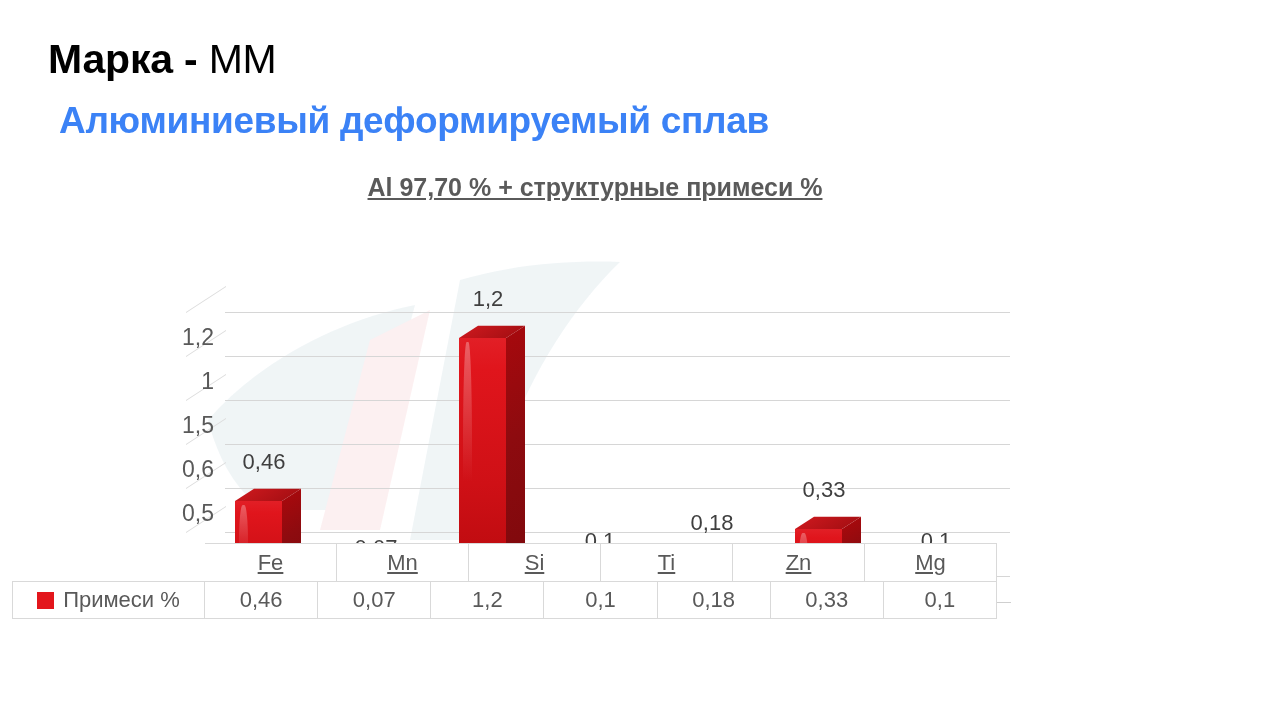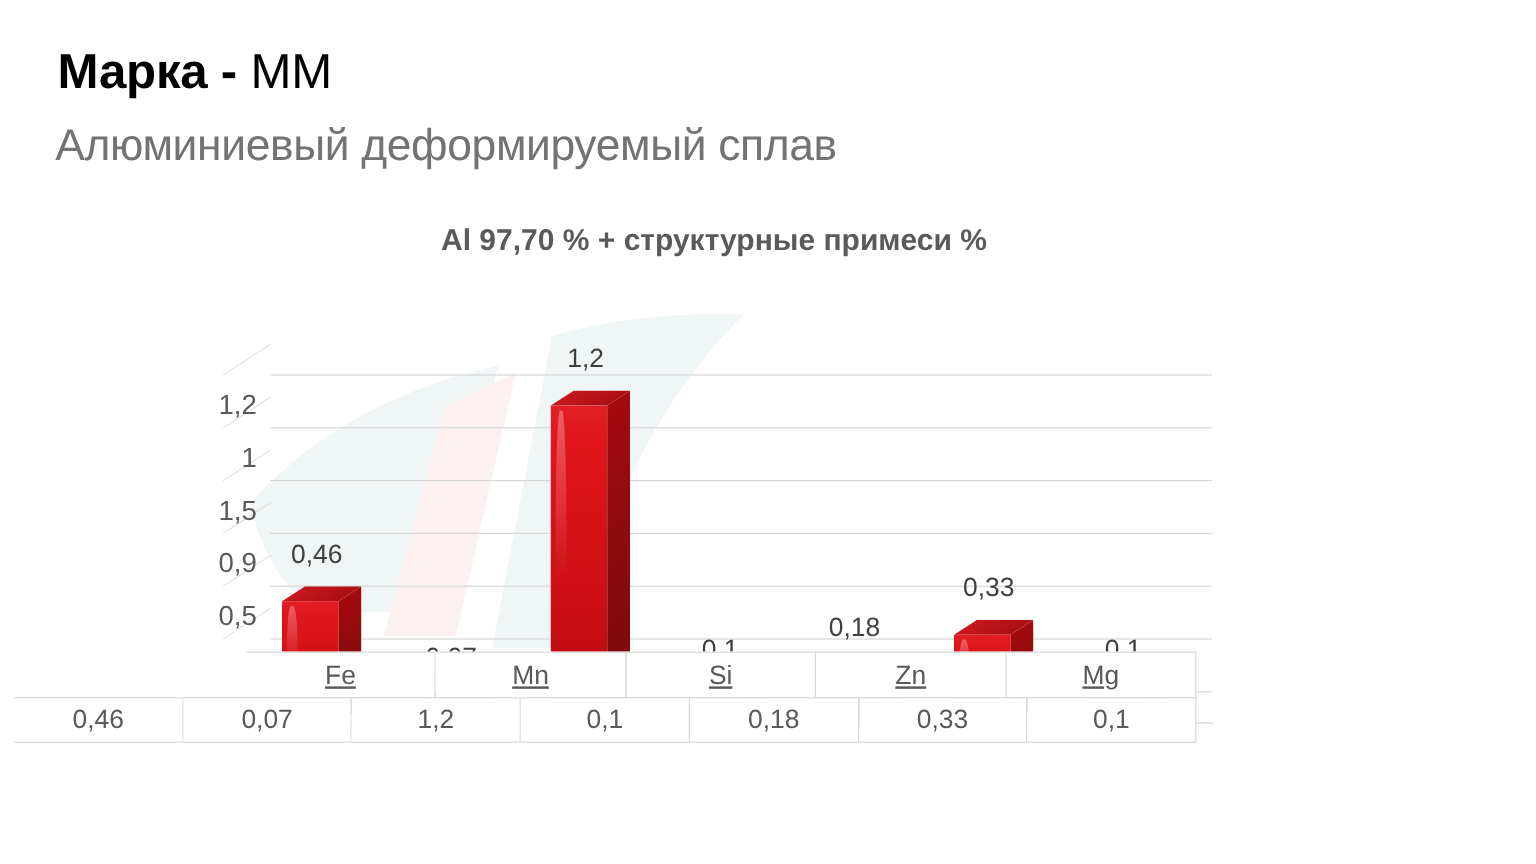--- a/index.html
+++ b/index.html
@@ -12,38 +12,38 @@
   #root { position: relative; width: 1280px; height: 720px; }
 
   
   .hdr-title {
     position: absolute; left: 48px; top: 36px;
     font-size: 41px; color: #000; white-space: nowrap; letter-spacing: -0.2px;
   }
   .hdr-title .b { font-weight: bold; }
   .hdr-title .n { font-weight: normal; }
   .hdr-sub {
-    position: absolute; left: 46px; top: 100px;
-    font-size: 37px; color: #737373; white-space: nowrap; letter-spacing: -0.3px;
+    position: absolute; left: 59px; top: 100px;
+    font-size: 37px; color: #3b82f6; white-space: nowrap; letter-spacing: -0.3px; font-weight: bold;
   }
 
   
   .logo { position: absolute; left: 918px; top: 70px; width: 330px; height: 58px; }
   .logo svg { display: block; }
   .logo-word {
     position: absolute; left: 104px; top: 14px;
     font-size: 28px; font-weight: bold; color: #1c5b82;
     letter-spacing: 0.2px; white-space: nowrap;
   }
 
   
   .chart { position: absolute; left: 0; top: 150px; width: 1280px; height: 500px; }
   .chart-title {
-    position: absolute; left: 0; top: 36px; width: 1190px;
-    text-align: center; font-size: 25px; font-weight: bold; color: #5a5a5a;
+    position: absolute; left: 0; top: 23px; width: 1190px;
+    text-align: center; font-size: 25px; font-weight: bold; color: #5a5a5a; text-decoration: underline;
   }
 
   
   .plot { position: absolute; left: 186px; top: 80px; width: 824px; height: 450px; }
 
   
   .gl {
     position: absolute; left: 39px; width: 785px; height: 1px;
     background: #d6d6d6;
   }
@@ -164,21 +164,21 @@
           <div class="gl" style="top: 346px;"></div>
           <div class="wall-diag" style="top: 346px; transform: skewY(-33deg);"></div>
         </div>
       <div class="axis-left"></div>
       <div class="floor-front"></div>
       <div class="floor-diag"></div>
       <div id="yticks">
           <div class="ytick" style="top: 96px; right: 796px;">1,2</div>
           <div class="ytick" style="top: 140px; right: 796px;">1</div>
           <div class="ytick" style="top: 184px; right: 796px;">1,5</div>
-          <div class="ytick" style="top: 228px; right: 796px;">0,9</div>
+          <div class="ytick" style="top: 228px; right: 796px;">0,6</div>
           <div class="ytick" style="top: 272px; right: 796px;">0,5</div>
           <div class="ytick" style="top: 316px; right: 796px;">0,2</div>
           <div class="ytick" style="top: 360px; right: 796px;">0</div>
         </div>
       <div id="bars">
           <div class="bar" style="left: 49px; bottom: 78px; width: 66px; height: 101.2px;">
             <div class="shadow"></div>
             <div class="side" style="height: 101.2px; bottom: 0px;"></div>
             <div class="top" style="bottom: 101.2px;"></div>
             <div class="face" style="height: 101.2px;"></div>
@@ -230,25 +230,30 @@
     </div>
   </div>
 
   <div class="tbl">
     <div class="trow hdr">
       <div class="legend-cell blank"></div>
       <div id="hdrcells" style="display:flex;flex:1 1 0">
           <div class="cell">Fe</div>
           <div class="cell">Mn</div>
           <div class="cell">Si</div>
+          <div class="cell">Ti</div>
           <div class="cell">Zn</div>
           <div class="cell">Mg</div>
         </div>
     </div>
     <div class="trow">
+      <div class="legend-cell">
+        <span class="swatch"></span>
+        <span class="legend-label">Примеси %</span>
+      </div>
       <div id="valcells" style="display:flex;flex:1 1 0">
           <div class="cell">0,46</div>
           <div class="cell">0,07</div>
           <div class="cell">1,2</div>
           <div class="cell">0,1</div>
           <div class="cell">0,18</div>
           <div class="cell">0,33</div>
           <div class="cell">0,1</div>
         </div>
     </div>

